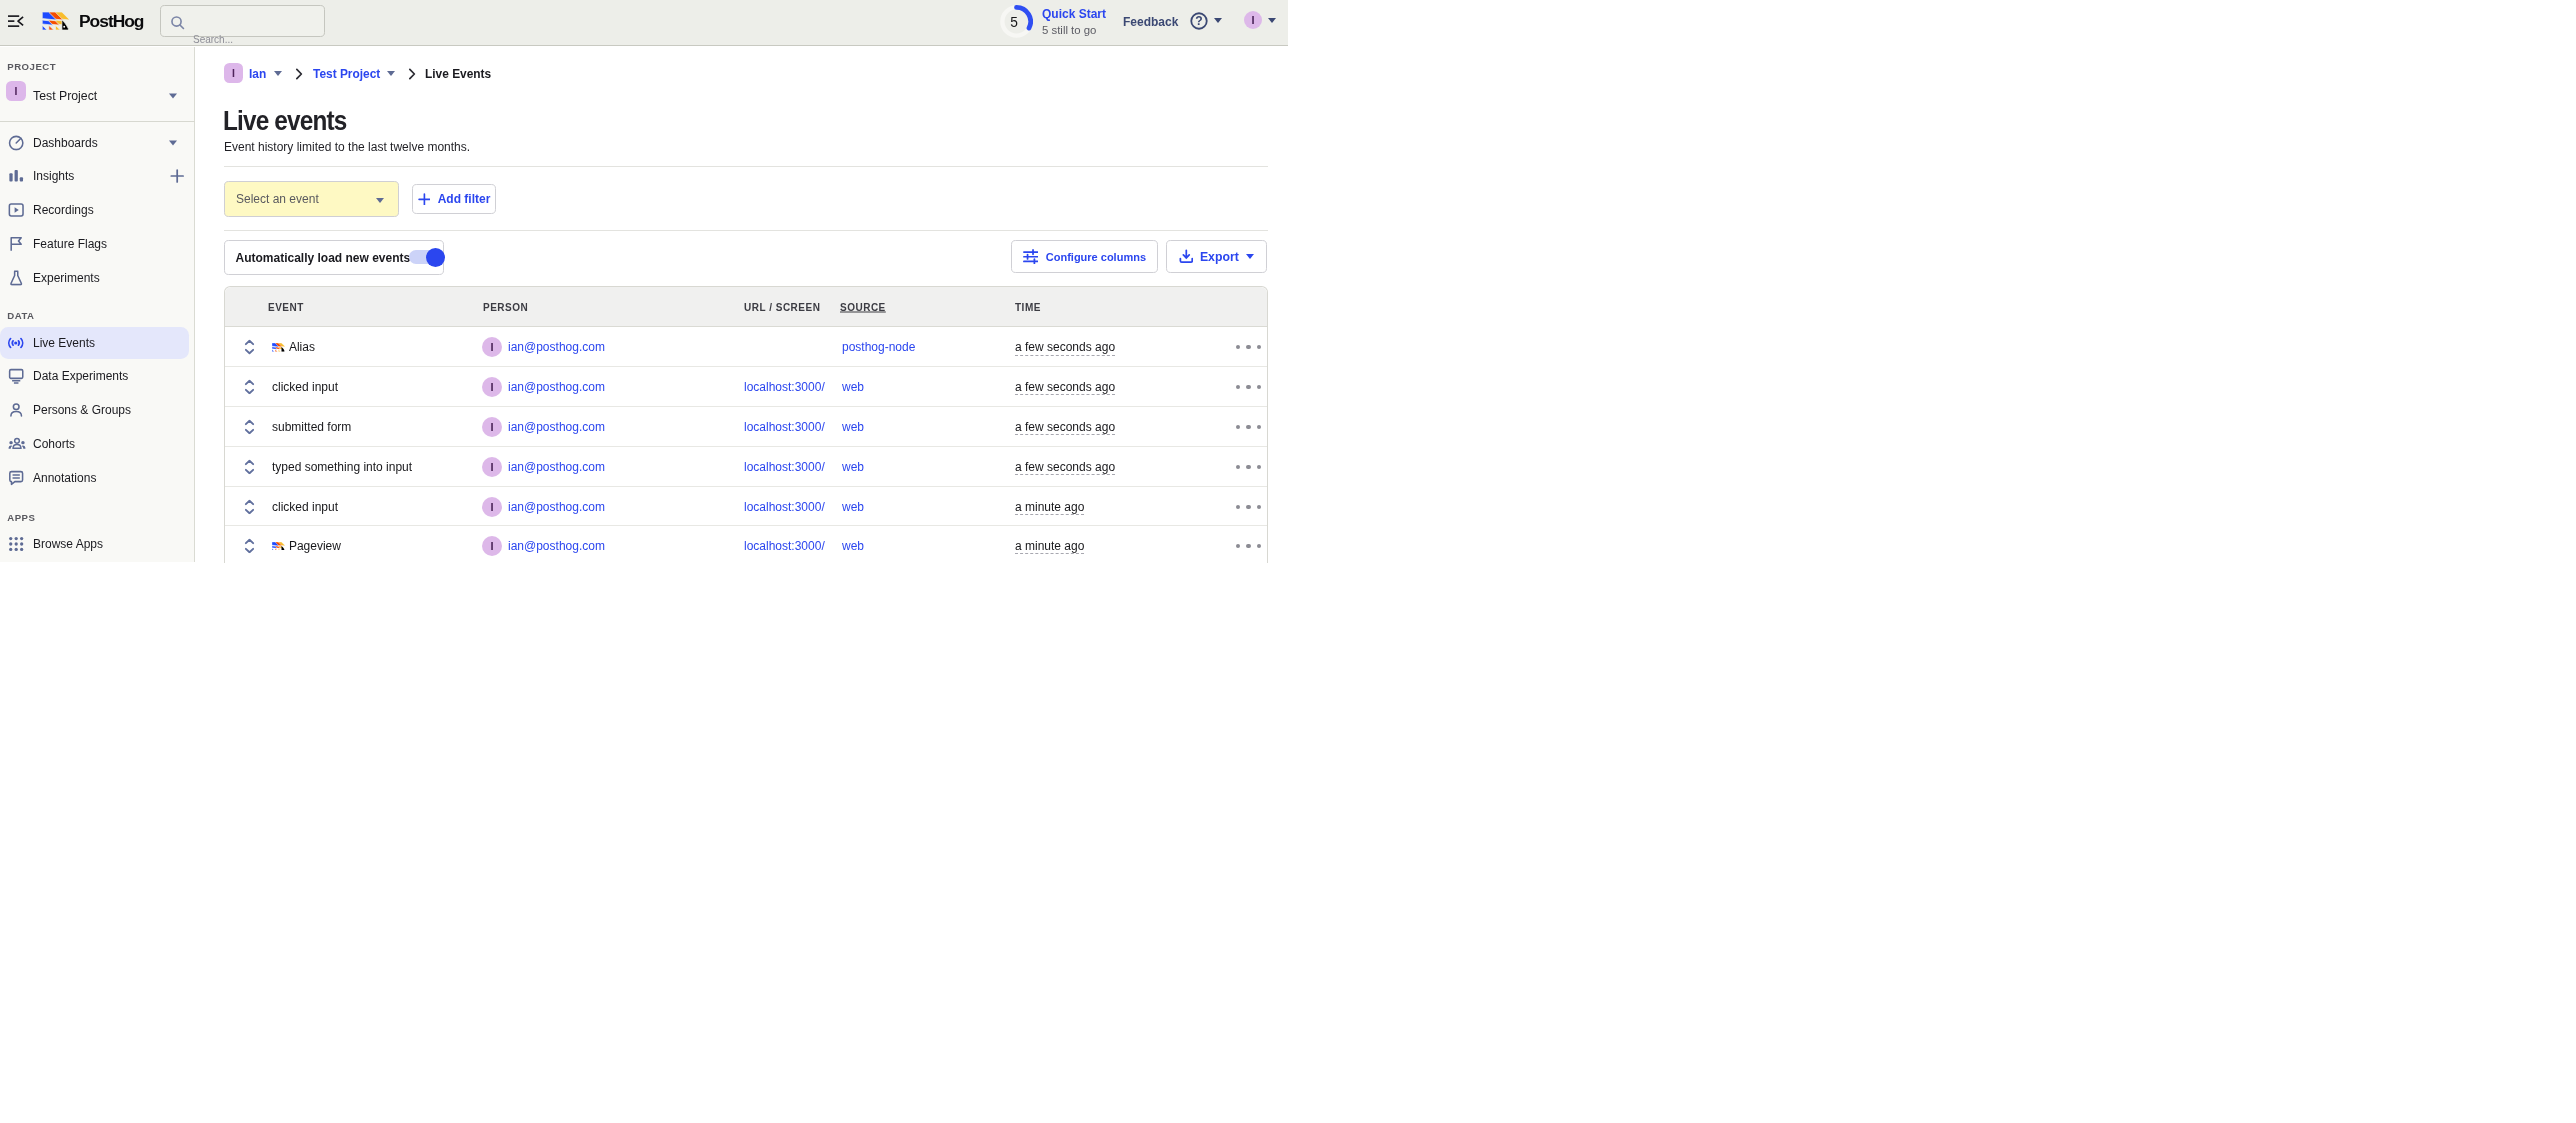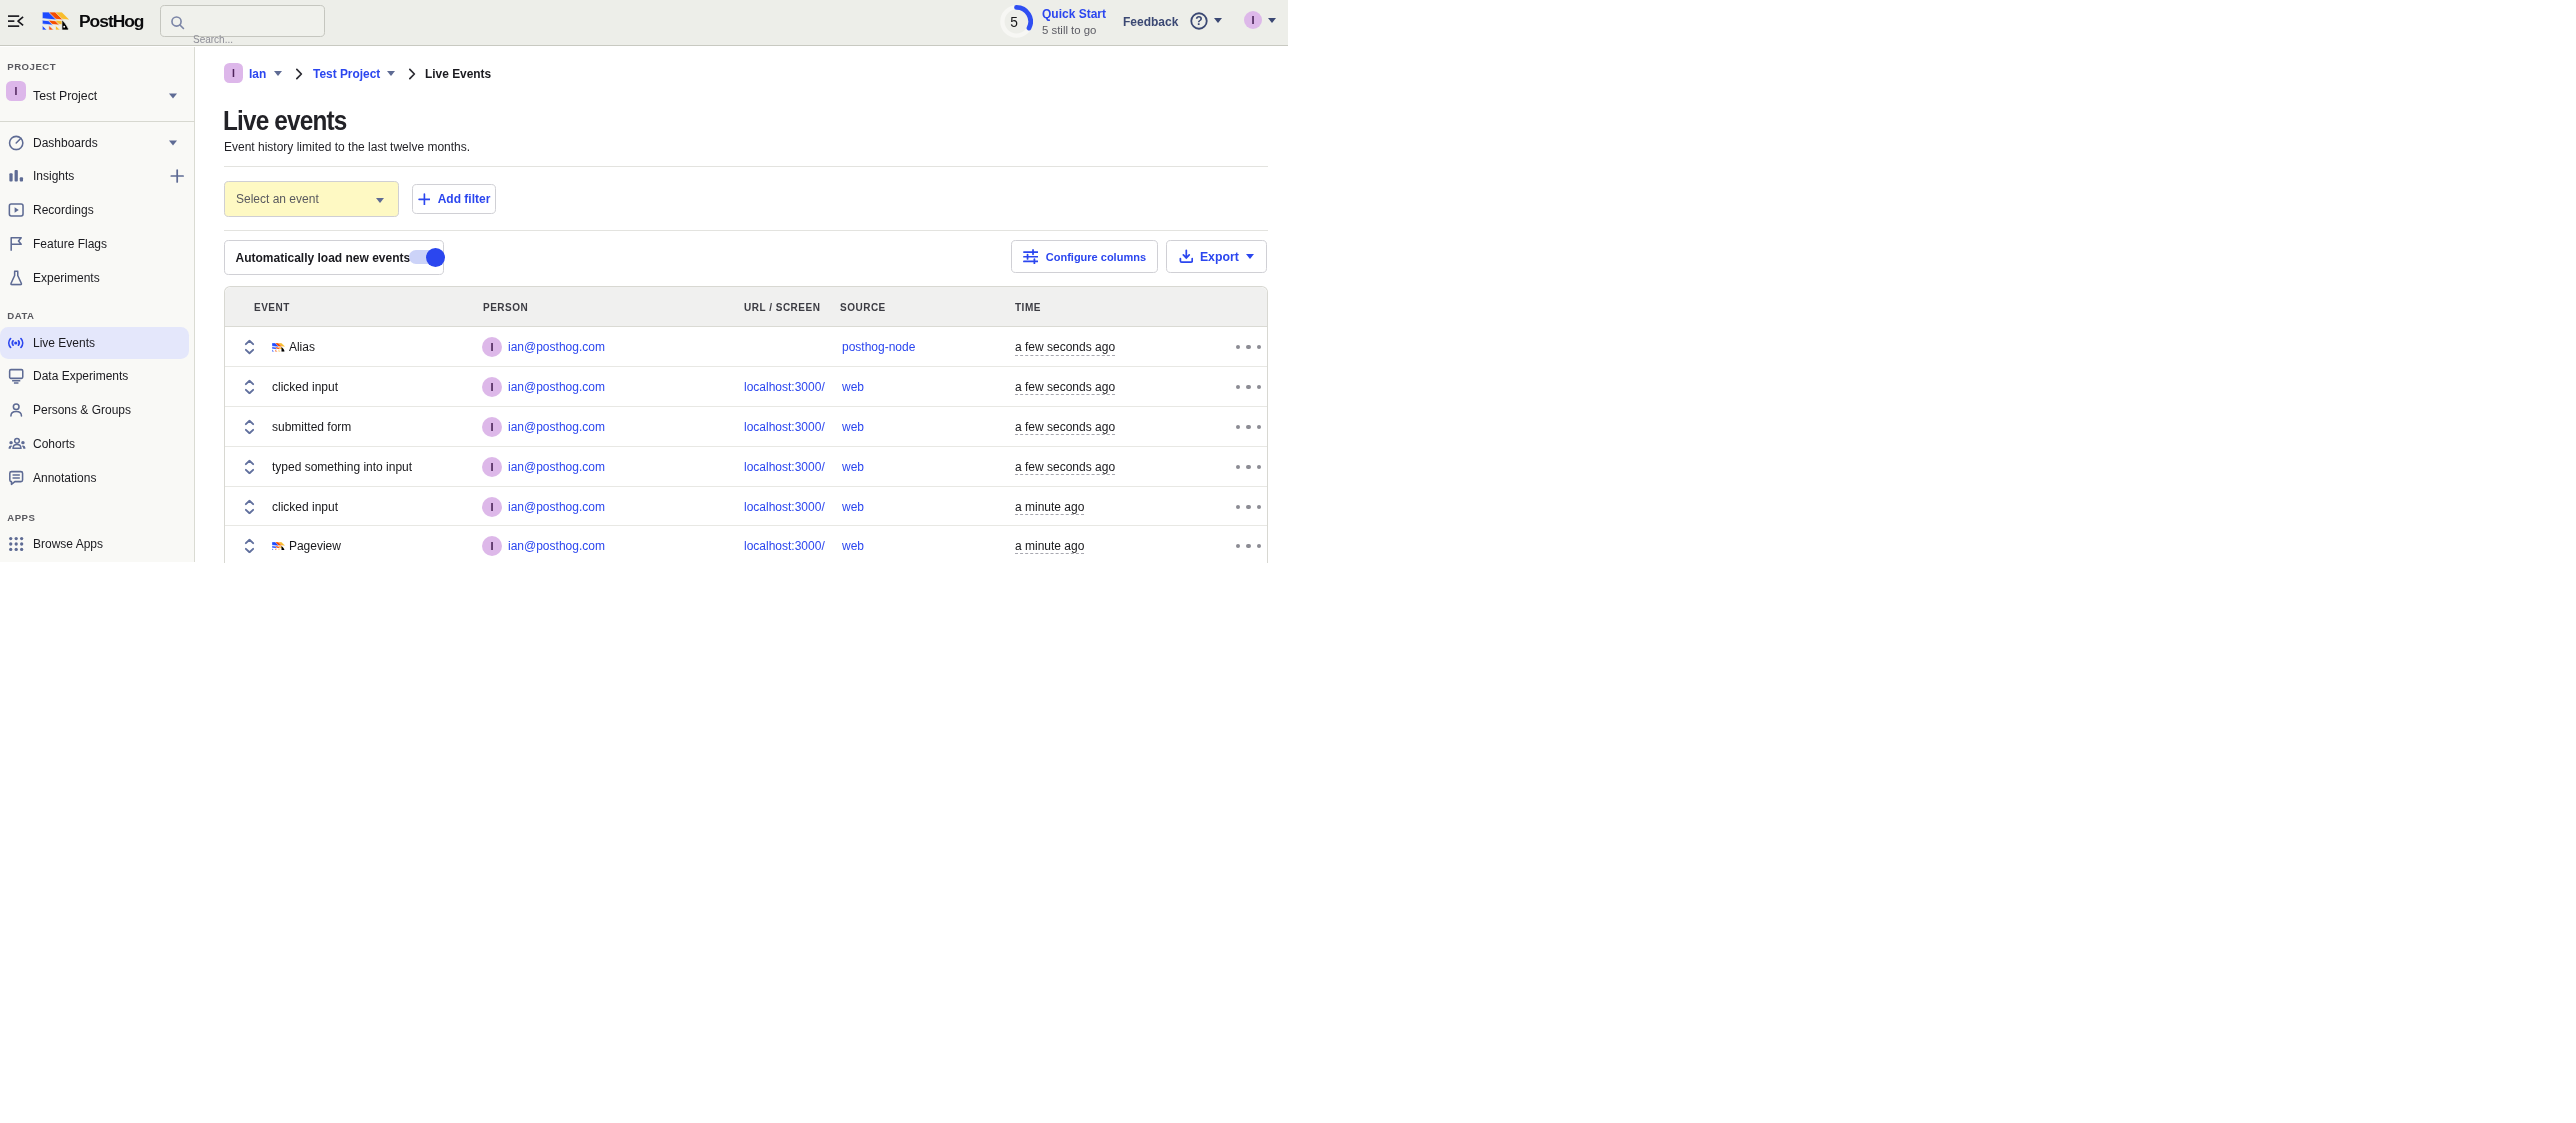--- a/index.html
+++ b/index.html
@@ -336,24 +336,24 @@
     <path d="M8 1.5 L8 9.5 M4.8 6.5 L8 9.8 L11.2 6.5"></path>
     <path d="M1.5 10.5 L1.5 13 Q1.5 14.5 3 14.5 L13 14.5 Q14.5 14.5 14.5 13 L14.5 10.5"></path>
       </g>
     </svg>
   <span style="font-size:12.3px;">Export</span>
   <div class="caret blue" style="margin-left:0.9px;"></div>
 </div>
 
 <div class="tbl">
   <div class="thead">
-    <div class="th" style="left:29px;">EVENT</div>
+    <div class="th" style="left:43px;">EVENT</div>
     <div class="th" style="left:258px;">PERSON</div>
     <div class="th" style="left:519px;">URL / SCREEN</div>
-    <div class="th" style="left:615px;">SOURCE</div>
+    <div class="th" style="left:615px;text-decoration:underline;">SOURCE</div>
     <div class="th" style="left:790px;">TIME</div>
   </div>
   <div class="row" style="top:40px;">
       <svg class="cell" style="left:19px; width:11px;" width="11" height="15.5" viewBox="0 0 12 17">
         <g fill="none" stroke="#61709e" stroke-width="2.1" stroke-linecap="round" stroke-linejoin="round">
           <path d="M2 5.4 L6 1.6 L10 5.4"></path>
           <path d="M2 11.6 L6 15.4 L10 11.6"></path>
         </g>
       </svg>
       <div class="cell" style="left:47px;"><svg style="vertical-align:-0.9px; margin-right:4.1px;" width="12.8" height="8.7" viewBox="0 0 29.5 20">

